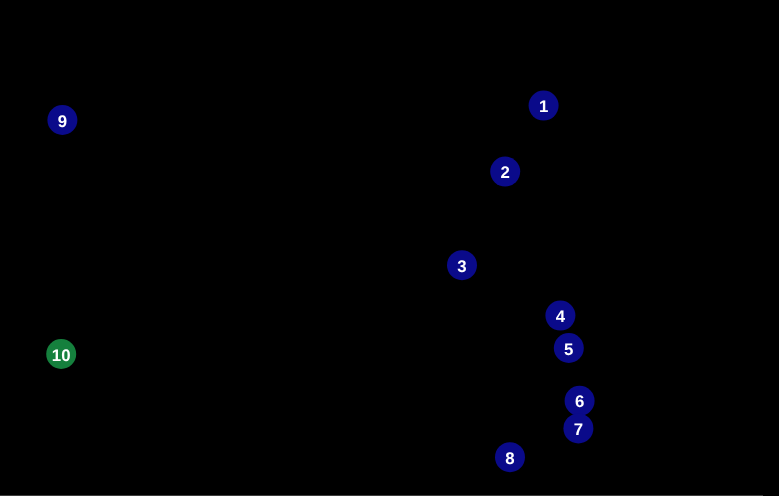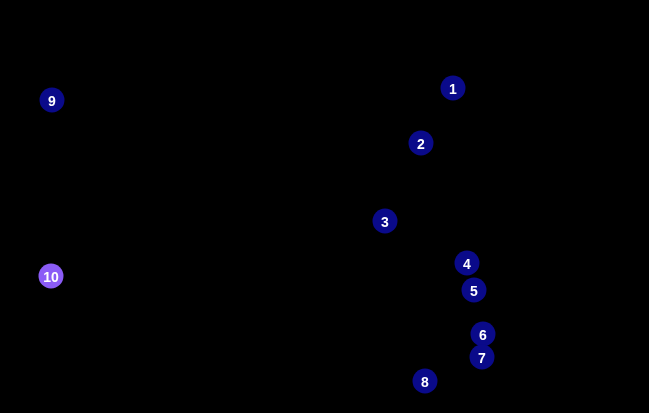--- a/index.html
+++ b/index.html
@@ -20,14 +20,14 @@
 <div id="screen" style="background: rgb(0, 0, 0);">
     <div class="marker" style="left: 453px; top: 88px; background: rgb(10, 10, 138); color: rgb(255, 255, 255);">1</div>
     <div class="marker" style="left: 421px; top: 143px; background: rgb(10, 10, 138); color: rgb(255, 255, 255);">2</div>
     <div class="marker" style="left: 385px; top: 221px; background: rgb(10, 10, 138); color: rgb(255, 255, 255);">3</div>
     <div class="marker" style="left: 467px; top: 263px; background: rgb(10, 10, 138); color: rgb(255, 255, 255);">4</div>
     <div class="marker" style="left: 474px; top: 290px; background: rgb(10, 10, 138); color: rgb(255, 255, 255);">5</div>
     <div class="marker" style="left: 483px; top: 334px; background: rgb(10, 10, 138); color: rgb(255, 255, 255);">6</div>
     <div class="marker" style="left: 482px; top: 357px; background: rgb(10, 10, 138); color: rgb(255, 255, 255);">7</div>
     <div class="marker" style="left: 425px; top: 381px; background: rgb(10, 10, 138); color: rgb(255, 255, 255);">8</div>
     <div class="marker" style="left: 52px; top: 100px; background: rgb(10, 10, 138); color: rgb(255, 255, 255);">9</div>
-    <div class="marker" style="left: 51px; top: 276px; background: #8b5cf6; color: rgb(255, 255, 255);">10</div>
+    <div class="marker" style="left: 51px; top: 295px; background: #15803d; color: rgb(255, 255, 255);">10</div>
   </div>
 
 </body></html>

